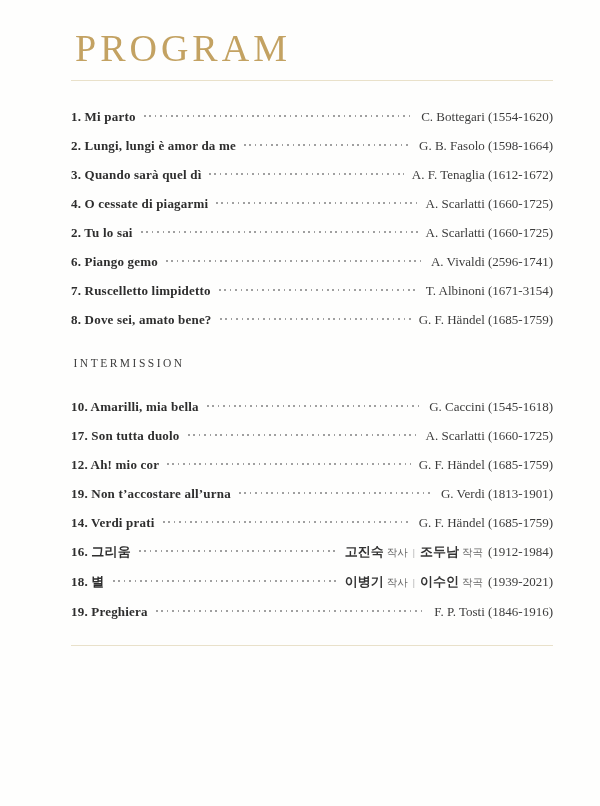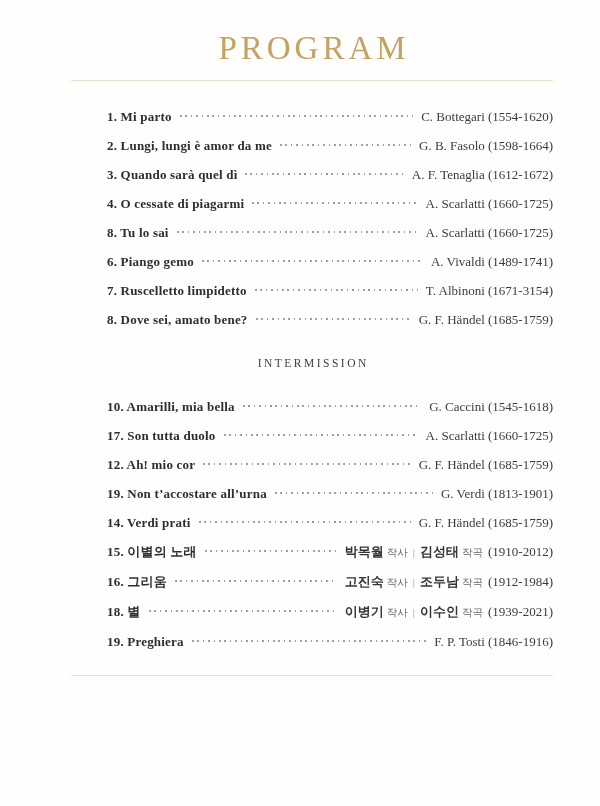--- a/index.html
+++ b/index.html
@@ -8,66 +8,63 @@
     background: #ffffff;
     font-family: "Liberation Serif", "DejaVu Serif", serif;
     color: #3c3c3c;
     overflow: hidden;
   }
   .page { position: relative; width: 600px; height: 806px; background: #fefefdff; }
   .content { padding-left: 71px; padding-right: 47px; }
 
   .page-title {
     padding-top: 30px;
-    font-size: 33px;
+    font-size: 38px;
     line-height: 36px;
     letter-spacing: 4px;
     text-indent: 4px;
-    text-align: center;
     color: #C3A262;
     font-weight: normal;
   }
 
   .divider {
     margin: 0; border: 0; height: 0;
     border-top: 1px solid #E9E1CA;
   }
   .divider-top { margin-top: 14px; }
   .divider-bottom { margin-top: 26px; }
 
   .list-1 { margin-top: 28px; }
   .list-2 { margin-top: 28px; }
 
   .row {
     display: flex;
     align-items: baseline;
     font-size: 13px;
     line-height: 15px;
     margin-bottom: 14px;
-    margin-left: 36px;
   }
   .t {
     font-weight: bold;
     color: #2e2e2e;
     letter-spacing: 0.2px;
     white-space: nowrap;
   }
   .c { color: #3c3c3c; white-space: nowrap; }
   .leader {
     flex: 1 1 auto;
     height: 1.6px;
     margin: 0 8px;
     background: repeating-linear-gradient(90deg, #a0a0a0 0, #a0a0a0 1.6px, transparent 1.6px, transparent 5.4px);
     transform: translateY(-4px);
     min-width: 12px;
   }
 
   .intermission {
     margin-top: 29px;
-    text-align: center;
     font-size: 11.5px;
     line-height: 15px;
     letter-spacing: 2.5px;
     text-indent: 2.5px;
     color: #3d3d3d;
   }
 
   
   .kn { color: #333333; font-weight: bold; }
   .kr { font-size: 10.5px; color: #6a6a6a; margin-left: 3px; }
@@ -104,29 +101,29 @@
         <span class="c">A. F. Tenaglia (1612-1672)</span>
       </div>
 
       <div class="row">
         <span class="t">4. O cessate di piagarmi</span>
         <span class="leader"></span>
         <span class="c">A. Scarlatti (1660-1725)</span>
       </div>
 
       <div class="row">
-        <span class="t">8. Tu lo sai</span>
+        <span class="t">2. Tu lo sai</span>
         <span class="leader"></span>
         <span class="c">A. Scarlatti (1660-1725)</span>
       </div>
 
       <div class="row">
         <span class="t">6. Piango gemo</span>
         <span class="leader"></span>
-        <span class="c">A. Vivaldi (1489-1741)</span>
+        <span class="c">A. Vivaldi (2596-1741)</span>
       </div>
 
       <div class="row">
         <span class="t">7. Ruscelletto limpidetto</span>
         <span class="leader"></span>
         <span class="c">T. Albinoni (1671-3154)</span>
       </div>
 
       <div class="row">
         <span class="t">8. Dove sei, amato bene?</span>
@@ -164,25 +161,20 @@
         <span class="leader"></span>
         <span class="c">G. Verdi (1813-1901)</span>
       </div>
 
       <div class="row">
         <span class="t">14. Verdi prati</span>
         <span class="leader"></span>
         <span class="c">G. F. Händel (1685-1759)</span>
       </div>
 
-      <div class="row">
-        <span class="t">15. 이별의 노래</span>
-        <span class="leader"></span>
-        <span class="c"><span class="kn">박목월</span><span class="kr">작사</span><span class="ks">|</span><span class="kn">김성태</span><span class="kr">작곡</span><span class="kd">(1910-2012)</span></span>
-      </div>
 
       <div class="row">
         <span class="t">16. 그리움</span>
         <span class="leader"></span>
         <span class="c"><span class="kn">고진숙</span><span class="kr">작사</span><span class="ks">|</span><span class="kn">조두남</span><span class="kr">작곡</span><span class="kd">(1912-1984)</span></span>
       </div>
 
 
       <div class="row">
         <span class="t">18. 별</span>

